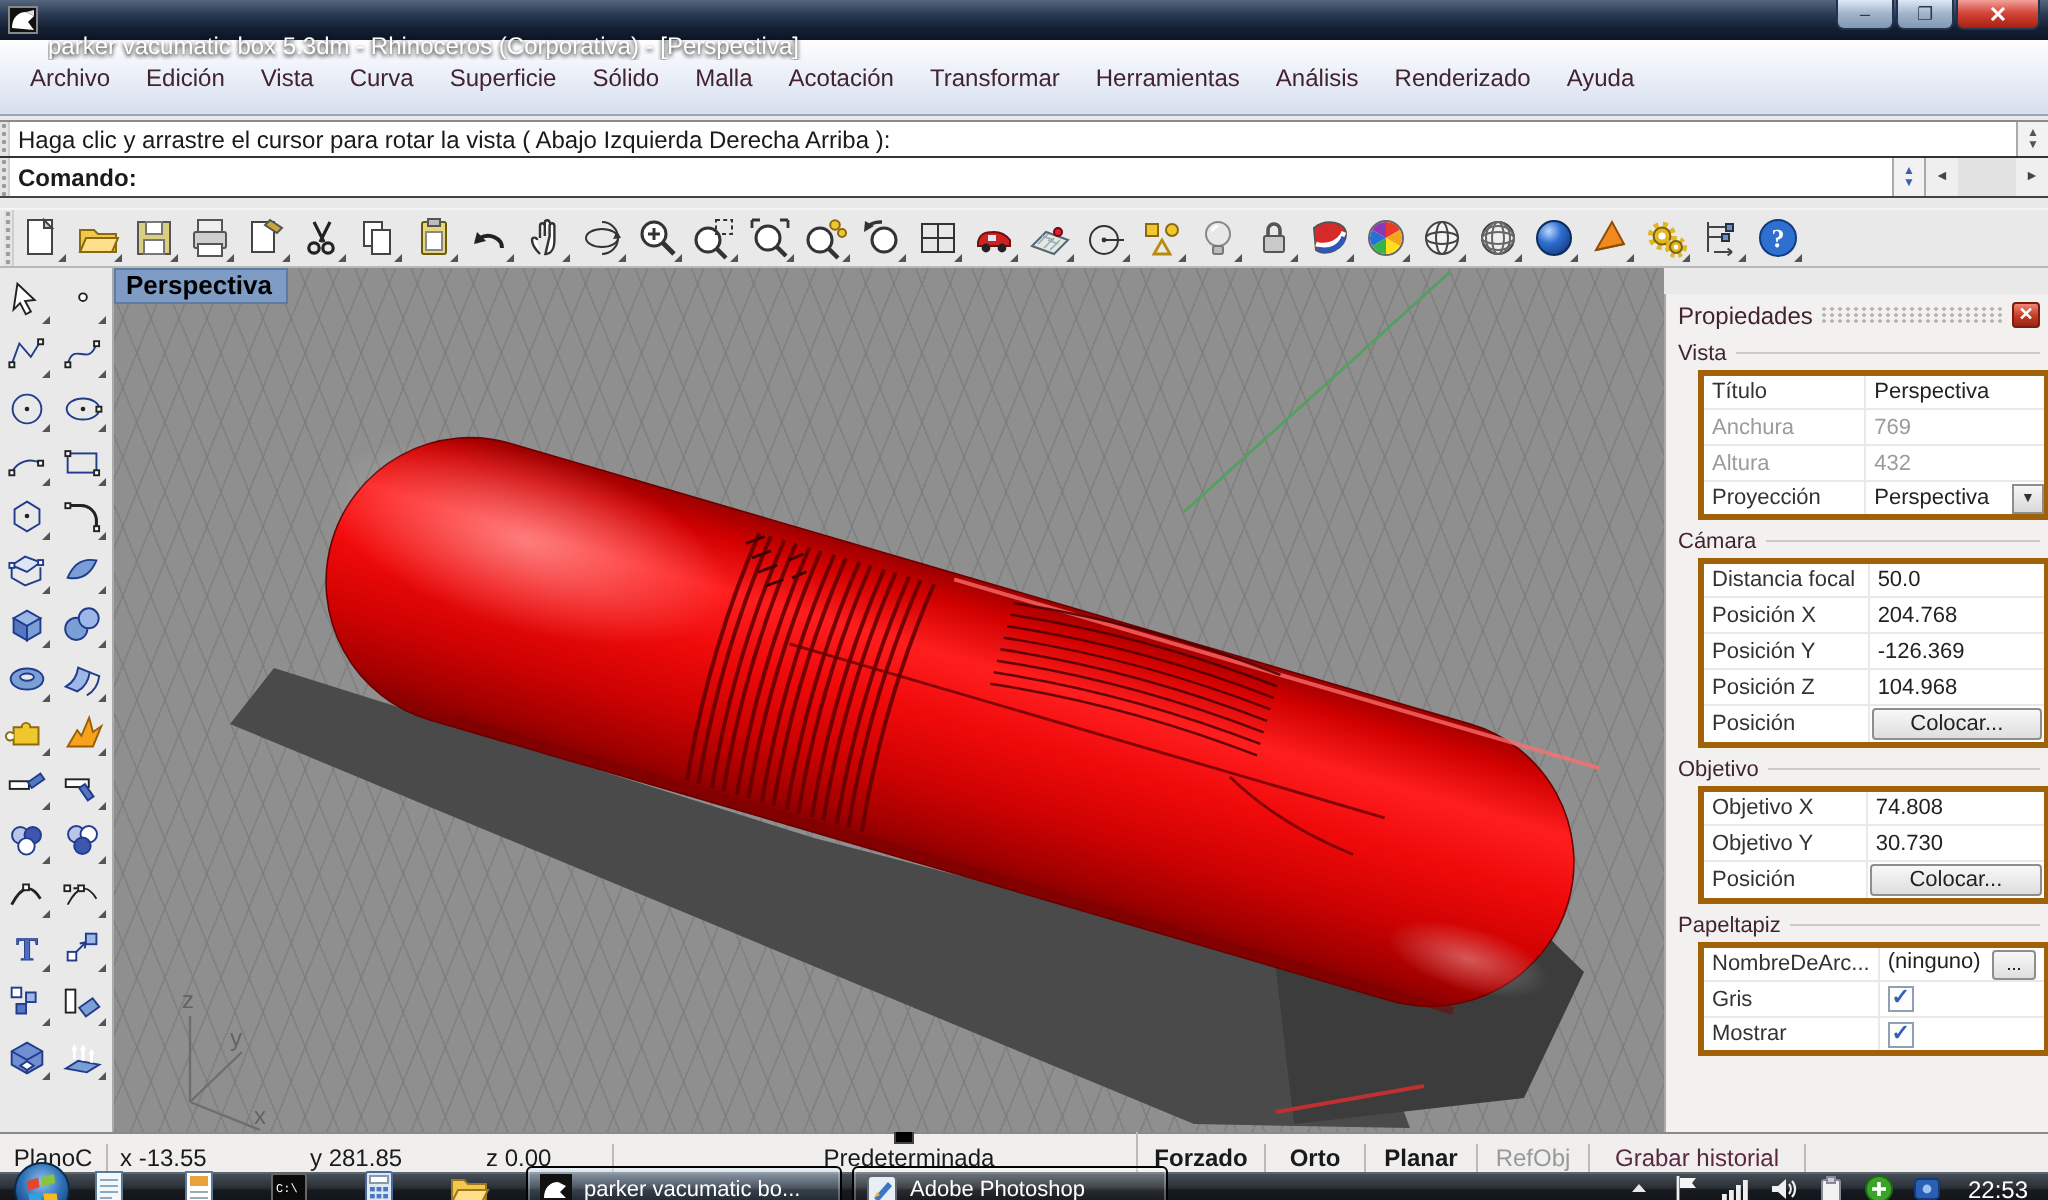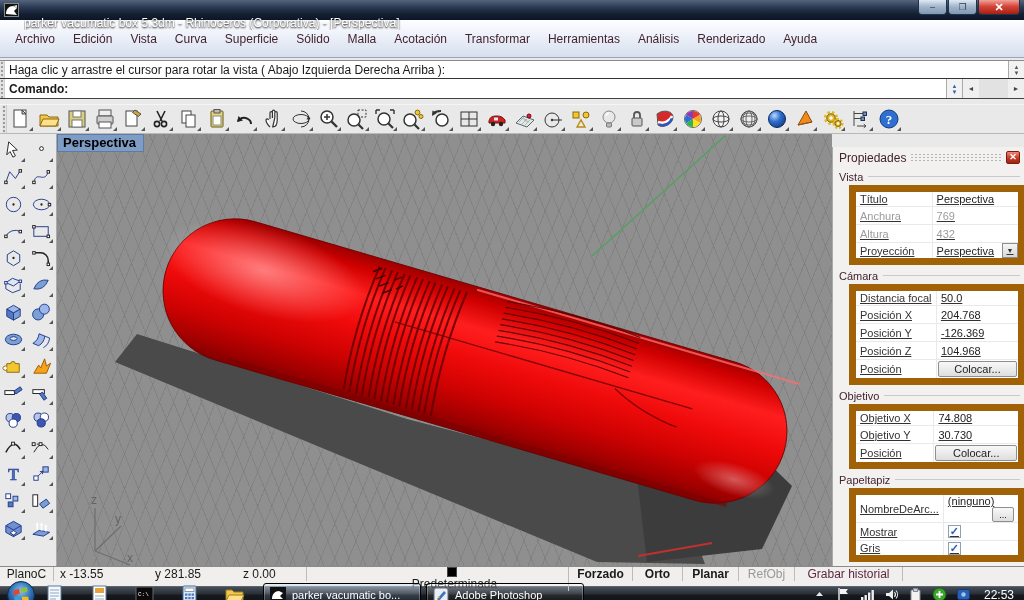--- a/index.html
+++ b/index.html
@@ -65,38 +65,38 @@
   
   .props { width:192px; background:#f2f1f0; border-left:1px solid #aaa; padding:2px 4px 0 6px; font-size:11px; color:#333;margin-top:13px; }
   .ptitle { display:flex; align-items:center; height:17px; margin-bottom:2px; }
   .ptitle .txt { color:#42232f; font-size:12px; margin-right:4px; white-space:nowrap; }
   .ptitle .dots { flex:1; height:9px; background-image:radial-gradient(#b5b5b5 1px, transparent 1.2px); background-size:4px 3px; }
   .ptitle .close { width:14px; height:13px; margin-left:4px; background:linear-gradient(#f08779,#c33a25 55%,#9c2413);
     border:1px solid #7a1c0e; border-radius:2px; color:#fff; font-size:9px; font-weight:bold; line-height:11px;
     text-align:center; cursor:pointer; }
   .sechdr { display:flex; align-items:center; color:#42232f; height:17px; margin-top:2px; }
   .sechdr .line { flex:1; border-top:1px solid #c9c9c9; margin-left:5px; }
-  .ptable { margin-left:10px; border-collapse:collapse; width:176px; background:#fff; border:7px solid #a16207;text-decoration:underline; }
+  .ptable { margin-left:10px; border-collapse:collapse; width:176px; background:#fff; border:3px solid #a16207; }
   .ptable td { border:1px solid #e9e9e9; height:18px; padding:0 4px; white-space:nowrap; overflow:hidden; }
   .ptable td.lab { width:84px; color:#333; }
   .ptable td.val { width:92px; color:#222; }
   .ptable tr.dim td { color:#9b9b9b; }
   .pbtn { width:100%; height:16px; font-size:11px; font-family:"Liberation Sans",sans-serif;
     background:linear-gradient(#f8f8f8,#dedede); border:1px solid #8e8e8e; border-radius:2px; cursor:pointer; color:#222; }
   .dropcell { display:flex; align-items:center; }
   .dropcell .dv { flex:1; }
   .droparrow { width:16px; height:15px; border:1px solid #8e8e8e; background:linear-gradient(#f6f6f6,#d8d8d8);
     font-size:7px; color:#333; display:flex; align-items:center; justify-content:center; cursor:pointer; }
   .chk { width:13px; height:13px; border:1px solid #8fa0b5; background:#fdfdfd; color:#2f62b5;
     font-size:11px; line-height:11px; text-align:center; font-weight:bold; cursor:pointer; }
   .browse { width:22px; height:15px; font-size:9px; background:linear-gradient(#f8f8f8,#dedede);
     border:1px solid #8e8e8e; border-radius:2px; cursor:pointer; float:right; }
 
   
-  .statusbar { height:20px; background:#f0efee; border-top:1px solid #8a8a8a; display:flex; align-items:flex-start; font-size:12px; color:#1a1a1a; }
+  .statusbar { height:20px; background:#f0efee; border-top:1px solid #8a8a8a; display:flex; align-items:flex-end; font-size:12px; color:#1a1a1a; }
   .pane { display:flex; align-items:center; padding:0 6px; border-right:1px solid #bbb; white-space:nowrap; }
   .pane.center { justify-content:center; }
   .pane.b { font-weight:bold; }
   .pane.dim { color:#999; }
   .pane.hist { color:#5c2740; }
   .swatch { width:10px; height:10px; background:#000; border:1px solid #444; margin-right:5px; flex:none; }
 
   
   .taskbar { height:16px; background:linear-gradient(#454d57,#2a3037 45%,#16191d 55%,#101317);
     border-top:1px solid #5d656d; display:flex; align-items:center; color:#fff;text-align:center; }
@@ -633,27 +633,27 @@
     <table class="ptable">
       <tbody>
           <tr>
             <td class="lab">NombreDeArc...</td>
           <td class="val">
             <span>(ninguno)</span>
             <button class="browse">...</button>
           </td>
           </tr>
       <tr>
-            <td class="lab">Mostrar</td>
+            <td class="lab">Gris</td>
           <td class="val">
               <div class="chk">✓</div>
             </td>
           </tr>
       <tr>
-            <td class="lab">Gris</td>
+            <td class="lab">Mostrar</td>
           <td class="val">
               <div class="chk">✓</div>
             </td>
           </tr>
     </tbody>
       </table>
   </div>
 </div>
 
 <div class="statusbar">

